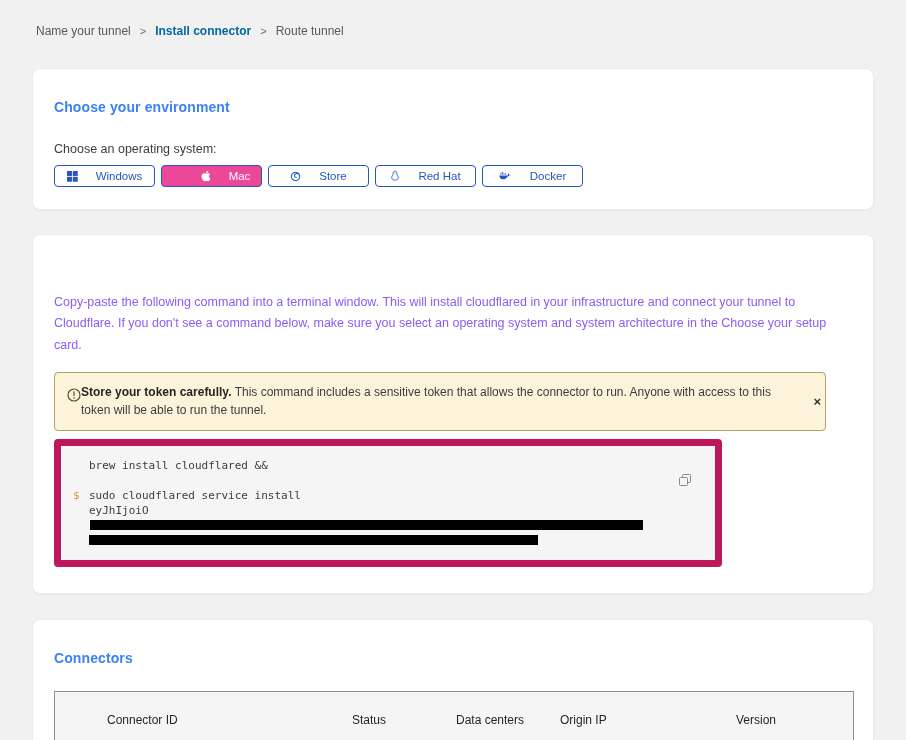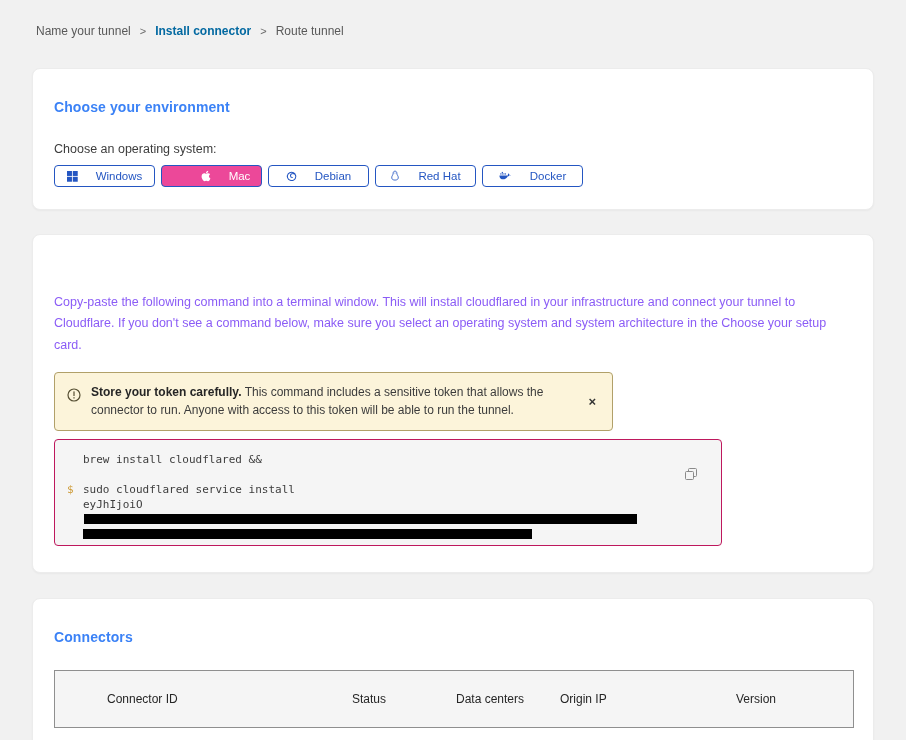--- a/index.html
+++ b/index.html
@@ -33,33 +33,33 @@
     color:#2456c2; font-size:11.5px; font-family:inherit; cursor:pointer;
   }
   .os-btn.selected { background:#ec4899; color:#ffffff;padding-left:28px; }
   .os-btn .icon { display:flex; align-items:center; }
   .os-btn svg { display:block; }
 
   .card-install { margin-top:24px; padding:30px 29px 26px 21px; }
   .install-desc { margin-top:27px; font-size:12.5px; line-height:1.7; color:#8b5cf6; }
 
   .warn-banner {
-    margin-top:16px; width:559px; display:flex; align-items:flex-start; gap:10px;
+    margin-top:16px; width:772px; display:flex; align-items:flex-start; 
     background:#fcf4da; border:1px solid #b1a069; border-radius:4px;
-    padding:10px 12px 10px 12px; font-size:12px; line-height:1.55; color:#3c3c3c;
+    padding:10px 0 10px 12px; font-size:12px; line-height:1.55; color:#3c3c3c;
   }
   .warn-icon { flex:0 0 auto; margin-top:5px; }
   .warn-text { flex:1 1 auto; padding-right:24px; }
   .warn-text b { color:#262626; }
   .warn-close { flex:0 0 auto; align-self:center; border:none; background:none; font-size:13px; font-weight:bold; color:#333; cursor:pointer; padding:0 4px; }
 
   .code-block {
     position:relative; margin-top:8px; width:668px;
-    background:#f5f5f5; border:1px solid #be185d; border-radius:4px;
-    padding:13px 40px 3px 12px;
+    background:#f5f5f5; border:7px solid #be185d; border-radius:4px;
+    padding:13px 40px 12px 12px;
     font-family:"DejaVu Sans Mono", monospace; font-size:11px; color:#3d3d3d;
   }
   .code-line { padding-left:16px; line-height:1.35; }
   .code-line.cmd2 { margin-top:15px; padding-left:0; display:flex; }
   .prompt { width:16px; color:#cf9e3d; }
   .redact { display:inline-block; height:10px; background:#000; vertical-align:middle; }
   .redact-1 { width:553px; margin-left:1px; }
   .redact-2 { width:449px; margin-top:0px; }
   .copy-btn { position:absolute; right:24px; top:28px; background:none; border:none; cursor:pointer; padding:0; }
 
@@ -108,21 +108,21 @@
       </span>
       <span>Mac</span>
     </button>
 
     <button class="os-btn">
       <span class="icon">
         <svg width="11" height="11" viewBox="0 0 12 12">
             <path fill="none" stroke="currentColor" stroke-width="1.1" stroke-linecap="round" d="M9.8 3.1A4.6 4.6 0 1 0 10.7 6c0-2-1.5-3.3-3.1-3.3-1.5 0-2.7 1.1-2.7 2.5 0 1.1.9 2 2 2"></path>
           </svg>
       </span>
-      <span>Debian</span>
+      <span>Store</span>
     </button>
 
     <button class="os-btn">
       <span class="icon">
         <svg width="10" height="12" viewBox="0 0 12 14">
             <path fill="none" stroke="currentColor" stroke-width="1" d="M6 1.2c-1.5 0-2.2 1-2.2 2.4 0 .9-.2 1.6-.8 2.5C2.2 7.4 1.9 8.5 2.1 9.6c.3 1.5 1.8 2.3 3.9 2.3s3.6-.8 3.9-2.3c.2-1.1-.1-2.2-.9-3.5-.6-.9-.8-1.6-.8-2.5C8.2 2.2 7.5 1.2 6 1.2z"></path>
             <circle cx="4.9" cy="3.4" r=".5" fill="currentColor"></circle>
             <circle cx="7.1" cy="3.4" r=".5" fill="currentColor"></circle>
           </svg>
       </span>

